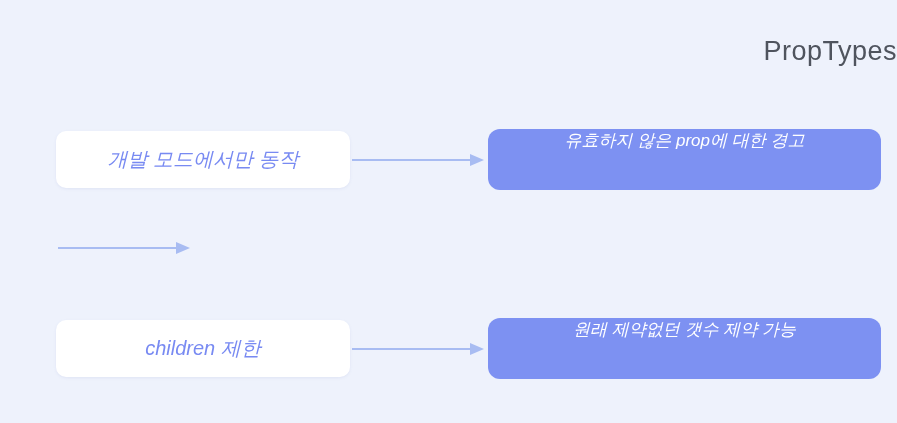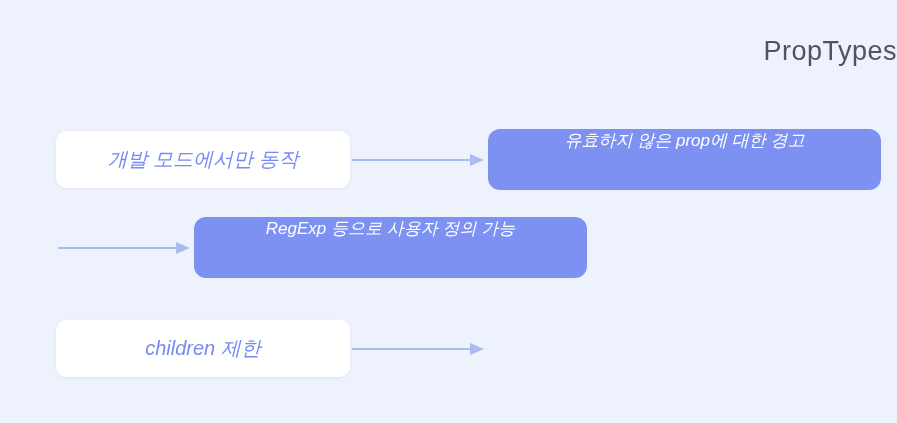--- a/index.html
+++ b/index.html
@@ -97,28 +97,28 @@
     <div class="right-node">
       <span>유효하지 않은 prop에 대한 경고</span>
     </div>
   </div>
 
   <div class="row row-2">
     <svg class="connector" viewBox="0 0 138 16" xmlns="http://www.w3.org/2000/svg">
       <line x1="2" y1="8" x2="122" y2="8"></line>
       <polygon points="120,2 134,8 120,14"></polygon>
     </svg>
-    <div class="right-node">
-      <span>RegExp 등으로 사용자 정의 가능</span>
-    </div>
   </div>
 
   <div class="row row-3">
     <div class="left-node">
       <span>children 제한</span>
     </div>
     <svg class="connector" viewBox="0 0 138 16" xmlns="http://www.w3.org/2000/svg">
       <line x1="2" y1="8" x2="122" y2="8"></line>
       <polygon points="120,2 134,8 120,14"></polygon>
     </svg>
+    <div class="right-node">
+      <span>원래 제약없던 갯수 제약 가능</span>
+    </div>
   </div>
 
 </div>
 
 </body></html>

